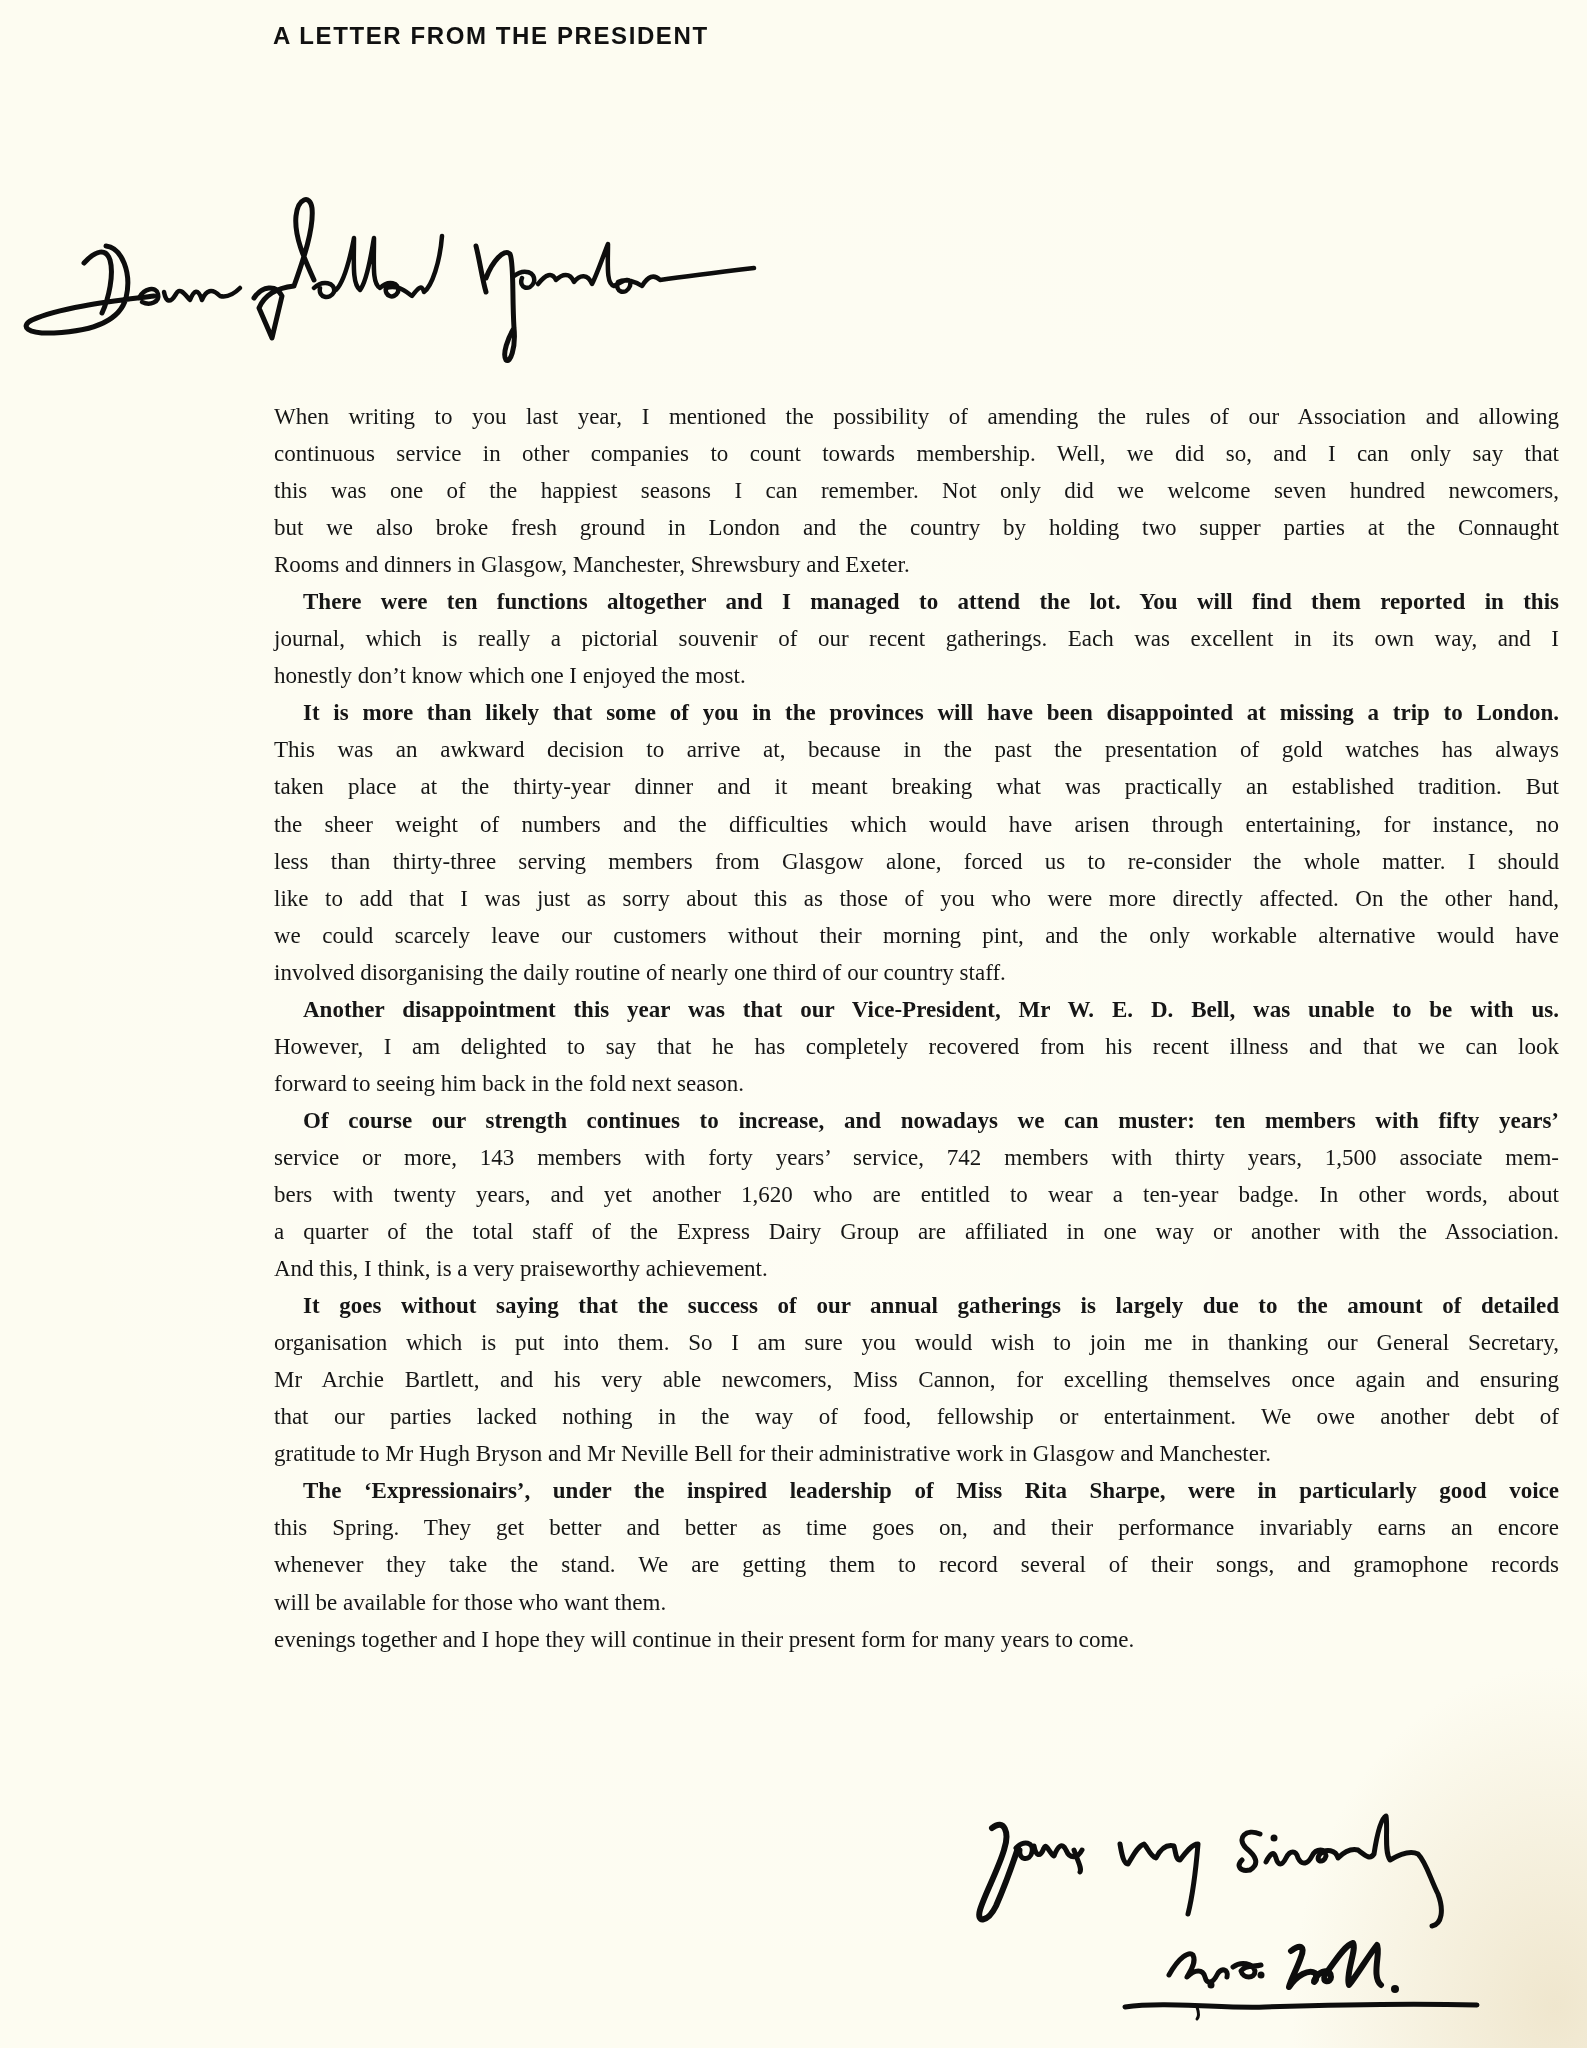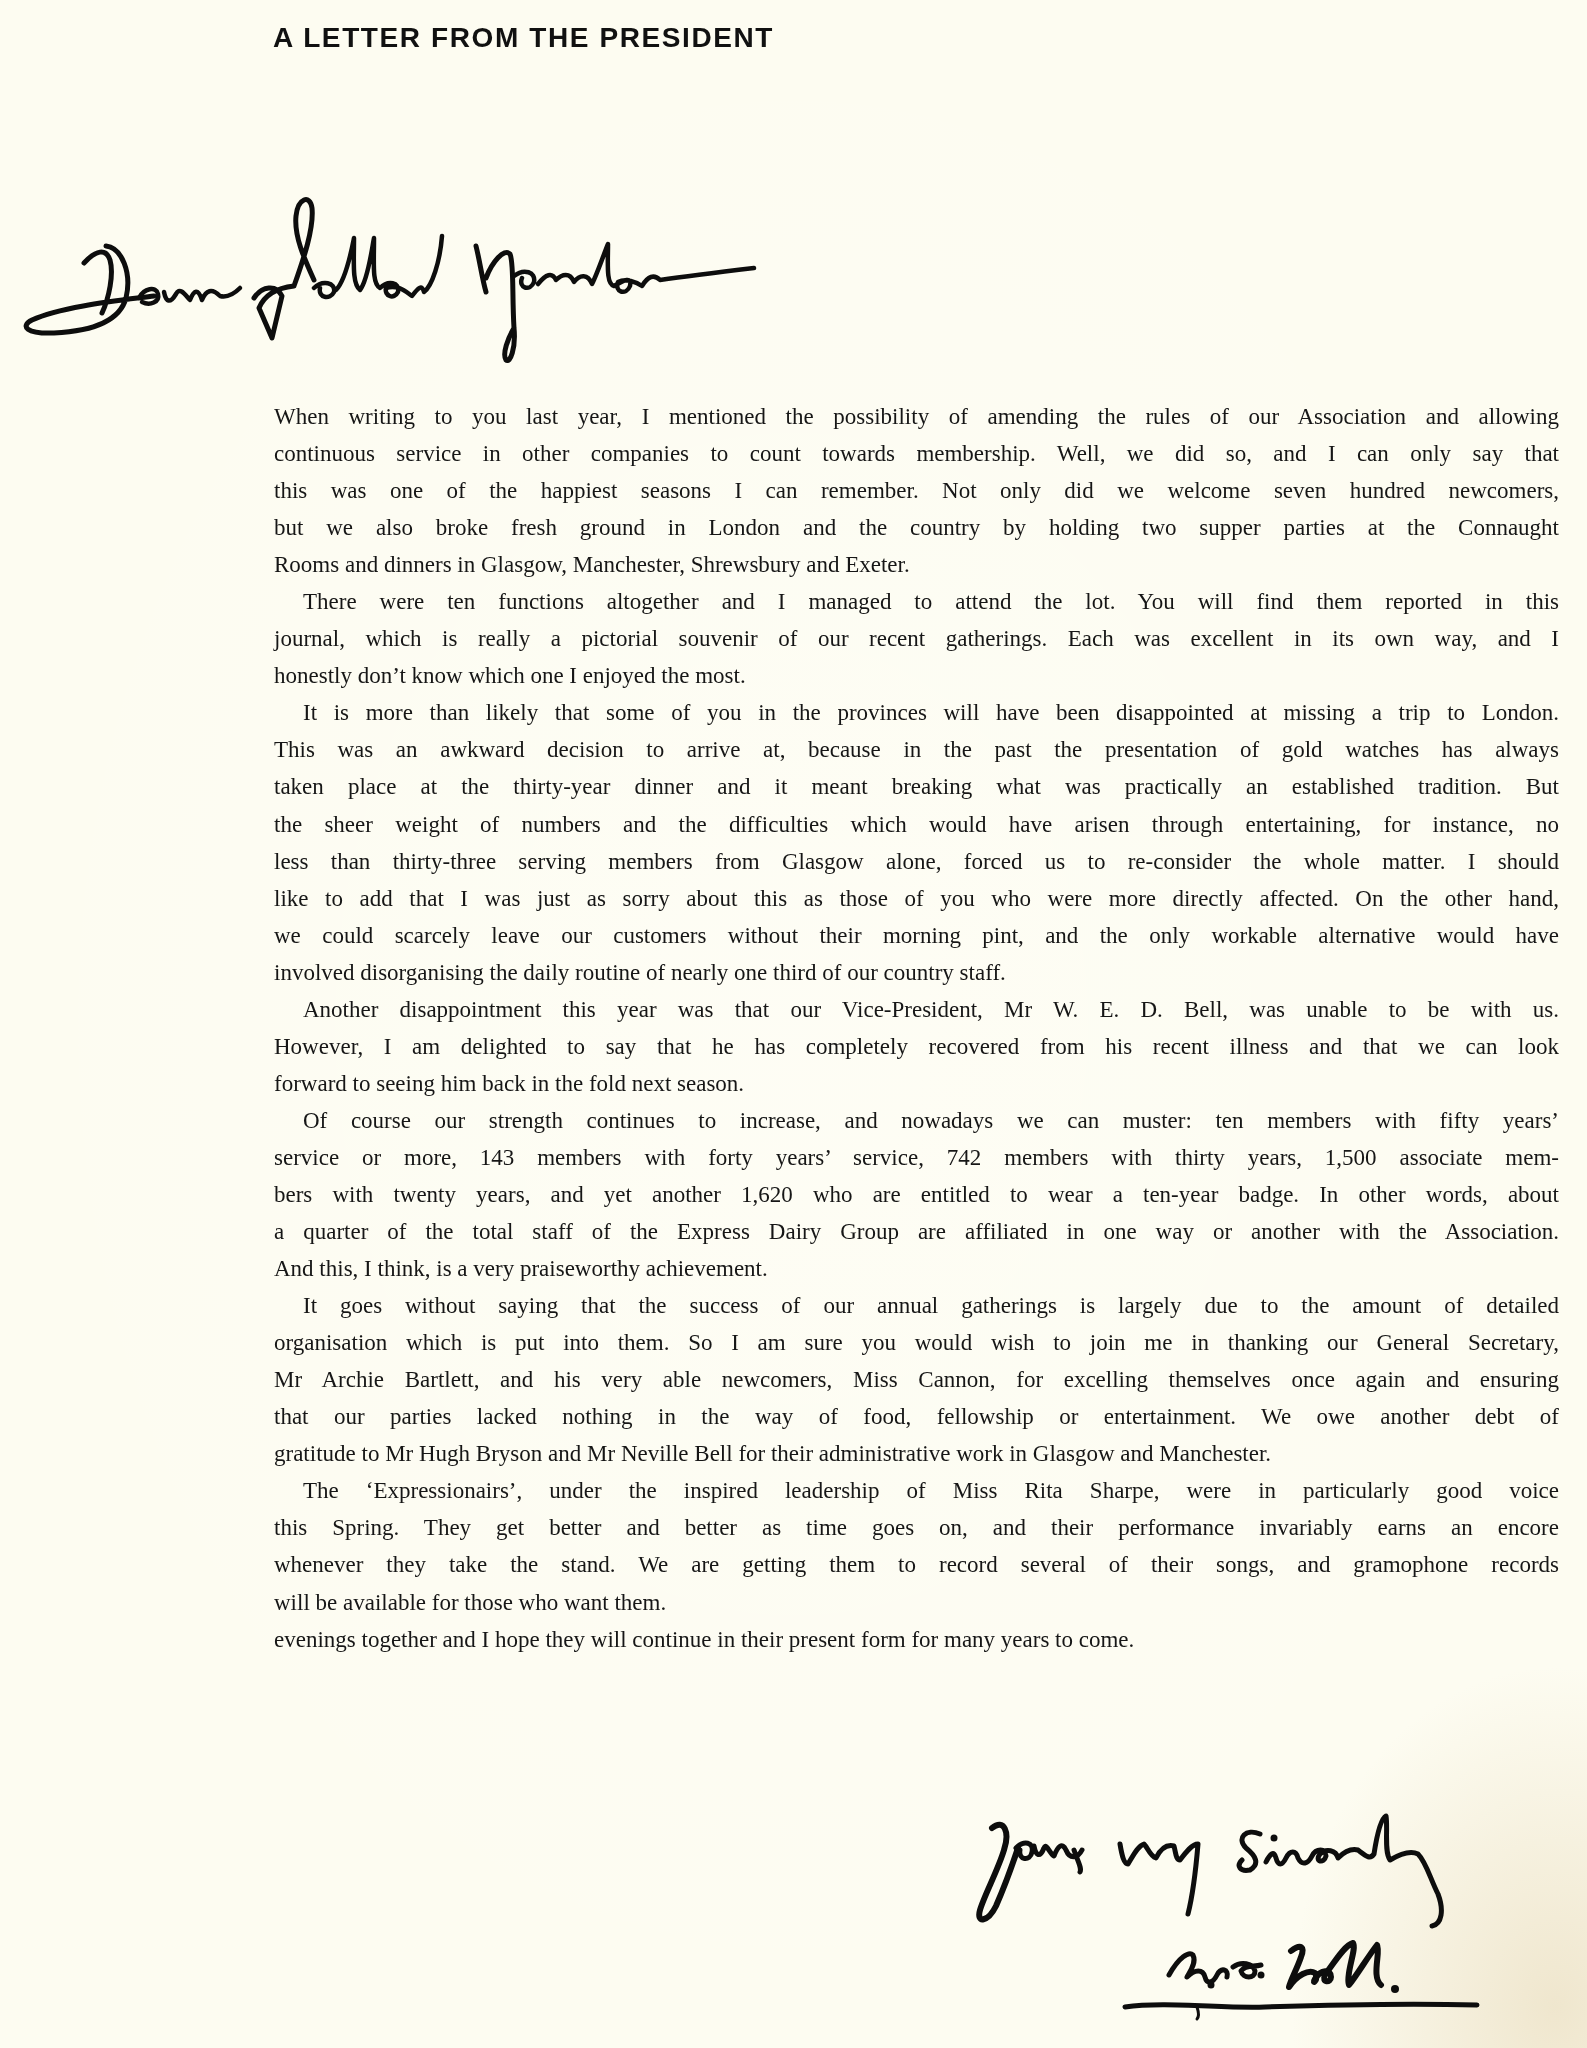--- a/index.html
+++ b/index.html
@@ -22,21 +22,21 @@
         radial-gradient(ellipse at 98% 98%, rgba(214,190,140,0.35) 0%, rgba(214,190,140,0) 12%),
         radial-gradient(ellipse at 50% 50%, rgba(255,255,250,0.4) 0%, rgba(250,248,232,0) 70%),
         #fdfcf1;
     }
     .heading {
       position: absolute;
       left: 273px;
       top: 22px;
       font-family: "Liberation Sans", sans-serif;
       font-weight: bold;
-      font-size: 28px;
+      font-size: 24px;
       letter-spacing: 1.6px;
       color: #111;
       margin: 0;
       white-space: nowrap;
     }
     .salutation {
       position: absolute;
       left: 14px;
       top: 188px;
       width: 760px;
@@ -73,20 +73,21 @@
       text-align-last: justify;
       white-space: nowrap;
       height: 37.06px;
       overflow: visible;
     }
     .line.last {
       text-align-last: left;
     }
     .line.indent {
       padding-left: 29px;
+      font-weight: bold;
     }
     .closing {
       position: absolute;
       left: 970px;
       top: 1798px;
       width: 590px;
       height: 135px;
     }
     .signature {
       position: absolute;

